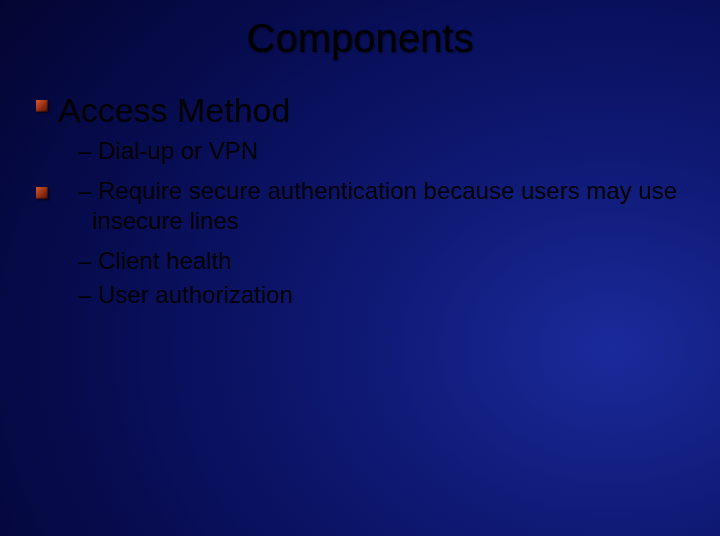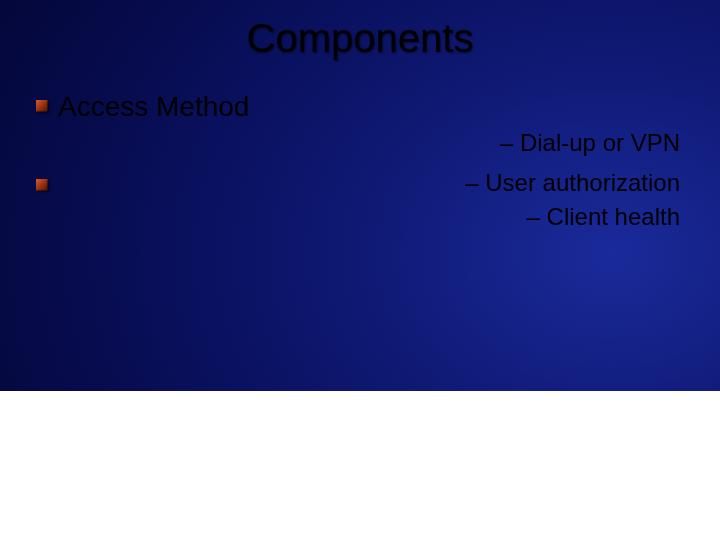--- a/index.html
+++ b/index.html
@@ -5,21 +5,21 @@
   html, body {
     margin: 0;
     padding: 0;
     width: 720px;
     height: 540px;
     overflow: hidden;
     font-family: Arial, Helvetica, sans-serif;
   }
   .slide {
     width: 720px;
-    height: 391px;
+    height: 536px;
     background: radial-gradient(ellipse 900px 700px at 85% 65%,
                 #1a2a9a 0%,
                 #101b78 25%,
                 #0a1160 45%,
                 #060a48 65%,
                 #030530 85%,
                 #010218 100%);
     position: relative;
     color: #000;
     box-sizing: border-box;
@@ -30,21 +30,21 @@
     color: #000;
     padding-top: 16px;
     font-weight: normal;
     text-shadow: 1px 1px 2px rgba(0,0,0,0.6);
   }
   .content {
     padding: 22px 40px 0 58px;
   }
   .l1 {
     position: relative;
-    font-size: 28px;
+    font-size: 34px;
     color: #000;
     margin-top: 6px;
     line-height: 1.25;
   }
   .l1 .bullet {
     position: absolute;
     left: -22px;
     top: 11px;
     width: 12px;
     height: 12px;
@@ -53,21 +53,20 @@
   }
   .l2 {
     font-size: 24px;
     color: #000;
     margin-left: 20px;
     margin-top: 4px;
     margin-bottom: 4px;
     line-height: 1.25;
     text-indent: -14px;
     padding-left: 14px;
-    text-align: right;
   }
   .l2::before {
     content: "– ";
   }
   .group { margin-bottom: 10px; }
 </style>
 </head>
 <body>
 
 <div class="slide">
@@ -79,21 +78,22 @@
         <span class="bullet"></span>
         <span>Access Method</span>
       </div>
       <div class="l2">Dial-up or VPN</div>
     </div>
 
     <div class="group">
       <div class="l1">
         <span class="bullet"></span>
       </div>
+      <div class="l2">Require secure authentication because users may use insecure lines</div>
     </div>
 
     <div class="group">
+      <div class="l2">Client health</div>
       <div class="l2">User authorization</div>
-      <div class="l2">Client health</div>
     </div>
 
   </div>
 </div>
 
 </body></html>

